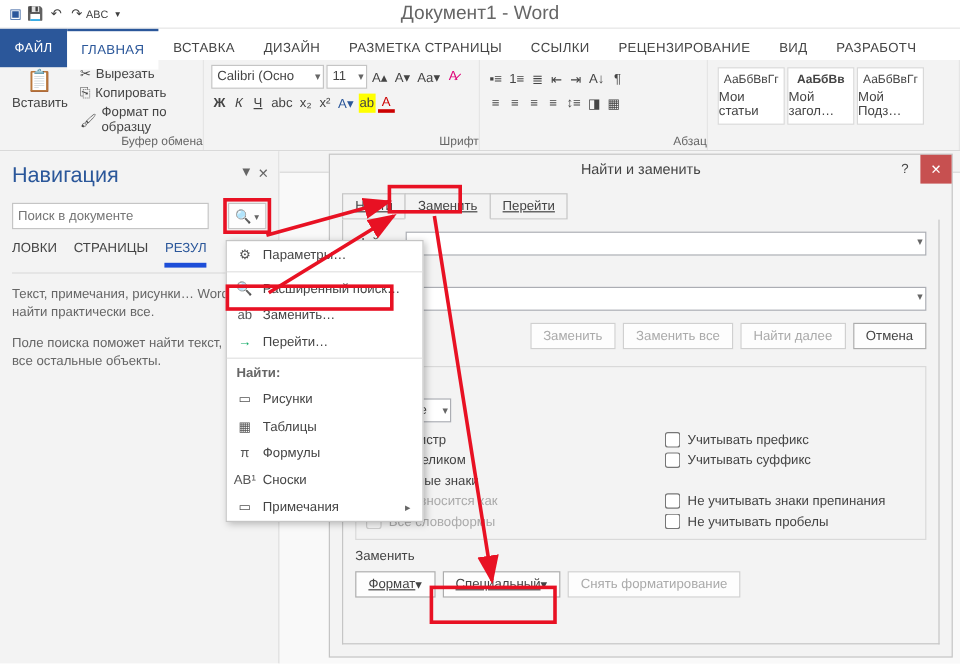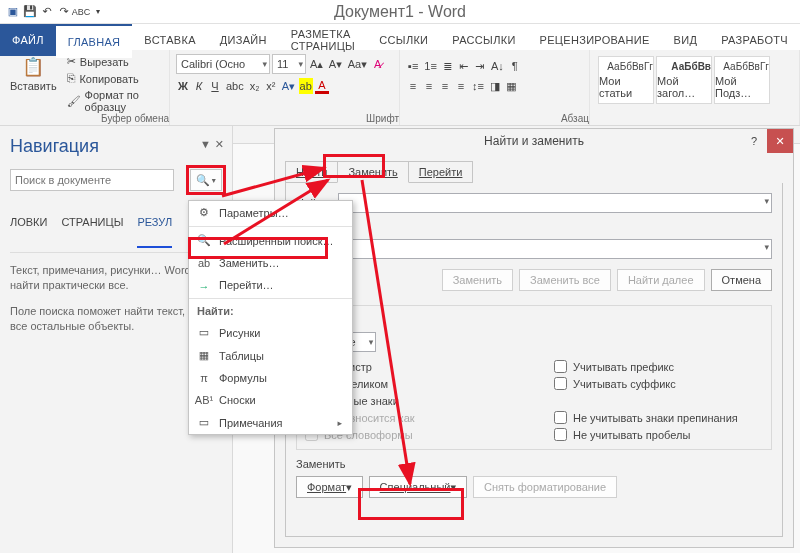--- a/index.html
+++ b/index.html
@@ -19,34 +19,34 @@
 .clip .big .gly{font-size:18px}
 .clip .side{display:flex;flex-direction:column;gap:2px;margin-left:4px}
 .clip-row{display:flex}
 .mini{display:flex;align-items:center;gap:4px;font-size:11px;color:#444;cursor:pointer;padding:1px 2px}
 .font-top{display:flex;align-items:center;gap:2px}
 .combo{height:20px;background:#fff;border:1px solid #c5c5c5;font-size:11px;padding:0 14px 0 4px;display:flex;align-items:center;position:relative}
 .combo::after{content:"▾";position:absolute;right:2px;font-size:9px;color:#666}
 .btns{display:flex;gap:2px;margin-top:4px;align-items:center}
 .bt{min-width:14px;height:16px;display:inline-flex;align-items:center;justify-content:center;font-size:11px;cursor:pointer;color:#444;padding:0 2px}
 .styles{display:flex;gap:2px;padding:2px}
-.sty{width:56px;height:48px;border:1px solid #d9d9d9;background:#fff;display:flex;flex-direction:column;align-items:flex-end;justify-content:center;font-size:9px;cursor:pointer;gap:3px}
+.sty{width:56px;height:48px;border:1px solid #d9d9d9;background:#fff;display:flex;flex-direction:column;align-items:center;justify-content:center;font-size:9px;cursor:pointer;gap:3px}
 .sty .prev{font-size:10px}
 .main{display:flex;height:calc(553px - 24px - 26px - 76px)}
 .nav{width:233px;background:#f3f3f3;border-right:1px solid #d9d9d9;padding:10px;position:relative}
 .nav h1{font-size:18px;font-weight:400;color:#2b579a;margin-bottom:12px}
 .nav .closepin{position:absolute;right:8px;top:12px;display:flex;gap:4px;font-size:10px;color:#666}
-.searchwrap{display:flex;gap:16px;margin-bottom:25px}
+.searchwrap{display:flex;gap:16px;margin-bottom:10px}
 .search{flex:1;height:22px;border:1px solid #c5c5c5;background:#fff;padding:0 4px;font-size:11px}
 .sbtn{width:32px;height:22px;border:1px solid #c5c5c5;background:#fdfdfd;display:flex;align-items:center;justify-content:center;cursor:pointer;position:relative}
 .sbtn::after{content:"▾";font-size:8px;margin-left:2px;color:#666}
 .red{outline:3px solid #e81123;outline-offset:1px}
 .navtabs{display:flex;gap:14px;font-size:11px;border-bottom:1px solid #ddd;padding-bottom:4px;margin-bottom:10px}
 .navtabs span{cursor:pointer;color:#444}
-.navtabs .act{color:#2b579a;border-bottom:2px solid #1d4ed8;padding-bottom:18px}
+.navtabs .act{color:#2b579a;border-bottom:4px solid #1d4ed8;padding-bottom:6px}
 .nav p{font-size:11px;color:#666;line-height:1.4;margin-bottom:10px}
 .doc{flex:1;position:relative;background:#f9f9f9}
 .ruler{height:18px;background:#f3f3f3;border-bottom:1px solid #d9d9d9}
 .dropdown{position:absolute;left:188px;top:200px;width:165px;background:#fff;border:1px solid #c5c5c5;box-shadow:2px 2px 6px rgba(0,0,0,.25);z-index:20}
 .dropdown .row{display:flex;align-items:center;gap:8px;padding:5px 10px 5px 8px;font-size:11px;cursor:pointer}
 .dropdown .sep{height:1px;background:#e1e1e1;margin:2px 0}
 .dropdown .hdr{padding:4px 8px;font-size:11px;color:#666;font-weight:600}
 .dropdown .ico{width:14px;display:inline-flex;justify-content:center;color:#555}
 .dropdown .arr{margin-left:auto;font-size:9px;color:#666}
 .dlg{position:absolute;left:274px;top:128px;right:6px;height:420px;background:#f3f3f3;border:1px solid #c5c5c5;z-index:15;display:flex;flex-direction:column}
@@ -93,21 +93,20 @@
   <div class="ttl">Документ1 - Word</div>
 </div>
 
 <div class="tabs">
   <div class="tab file">ФАЙЛ</div>
   <div class="tab active">ГЛАВНАЯ</div>
   <div class="tab">ВСТАВКА</div>
   <div class="tab">ДИЗАЙН</div>
   <div class="tab">РАЗМЕТКА СТРАНИЦЫ</div>
   <div class="tab">ССЫЛКИ</div>
-  <div class="tab">РАССЫЛКИ</div>
   <div class="tab">РЕЦЕНЗИРОВАНИЕ</div>
   <div class="tab">ВИД</div>
   <div class="tab">РАЗРАБОТЧ</div>
 </div>
 
 <div class="ribbon">
   <div class="chunk clip" style="width:170px">
     <div class="clip-row">
       <div class="big">
         <span class="gly">📋</span>

